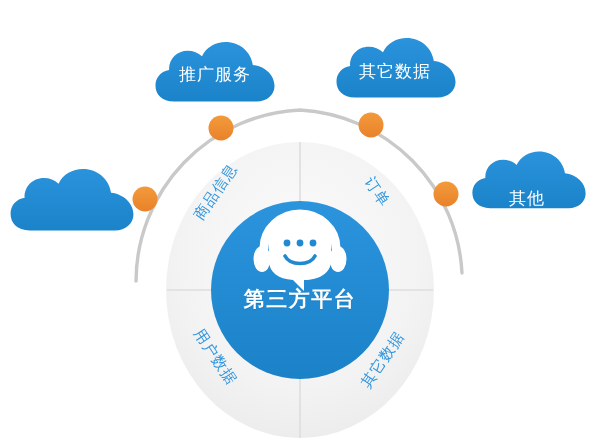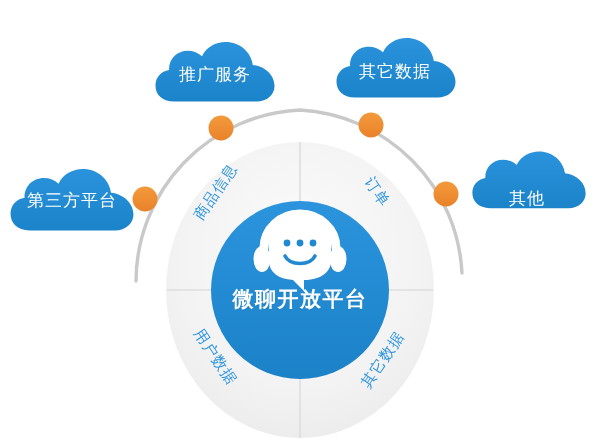--- a/index.html
+++ b/index.html
@@ -162,25 +162,24 @@
       <circle cx="221" cy="128" r="12.5" fill="url(#orangeGrad)"></circle>
     </g>
     <g>
       <circle cx="371" cy="125" r="12.5" fill="url(#orangeGrad)"></circle>
     </g>
     <g>
       <circle cx="446" cy="194" r="12.5" fill="url(#orangeGrad)"></circle>
     </g>
   </svg>
 
-  <div class="cloud-label" style="left:72px; top:200px;">第三方平台</div>
   <div class="cloud-label" style="left:215px; top:74px;">推广服务</div>
   <div class="cloud-label" style="left:395px; top:71px;">其它数据</div>
   <div class="cloud-label" style="left:527px; top:198px;">其他</div>
 
   <div class="quad-label" style="left:216px; top:192px; transform:translate(-50%,-50%) rotate(-56deg);">商品信息</div>
   <div class="quad-label" style="left:377px; top:192px; transform:translate(-50%,-50%) rotate(56deg);">订单</div>
   <div class="quad-label" style="left:215px; top:357px; transform:translate(-50%,-50%) rotate(56deg);">用户数据</div>
   <div class="quad-label" style="left:383px; top:360px; transform:translate(-50%,-50%) rotate(-56deg);">其它数据</div>
 
-  <div class="brand-text">微聊开放平台</div>
+  <div class="brand-text">第三方平台</div>
 
 </div>
 
 </body></html>

